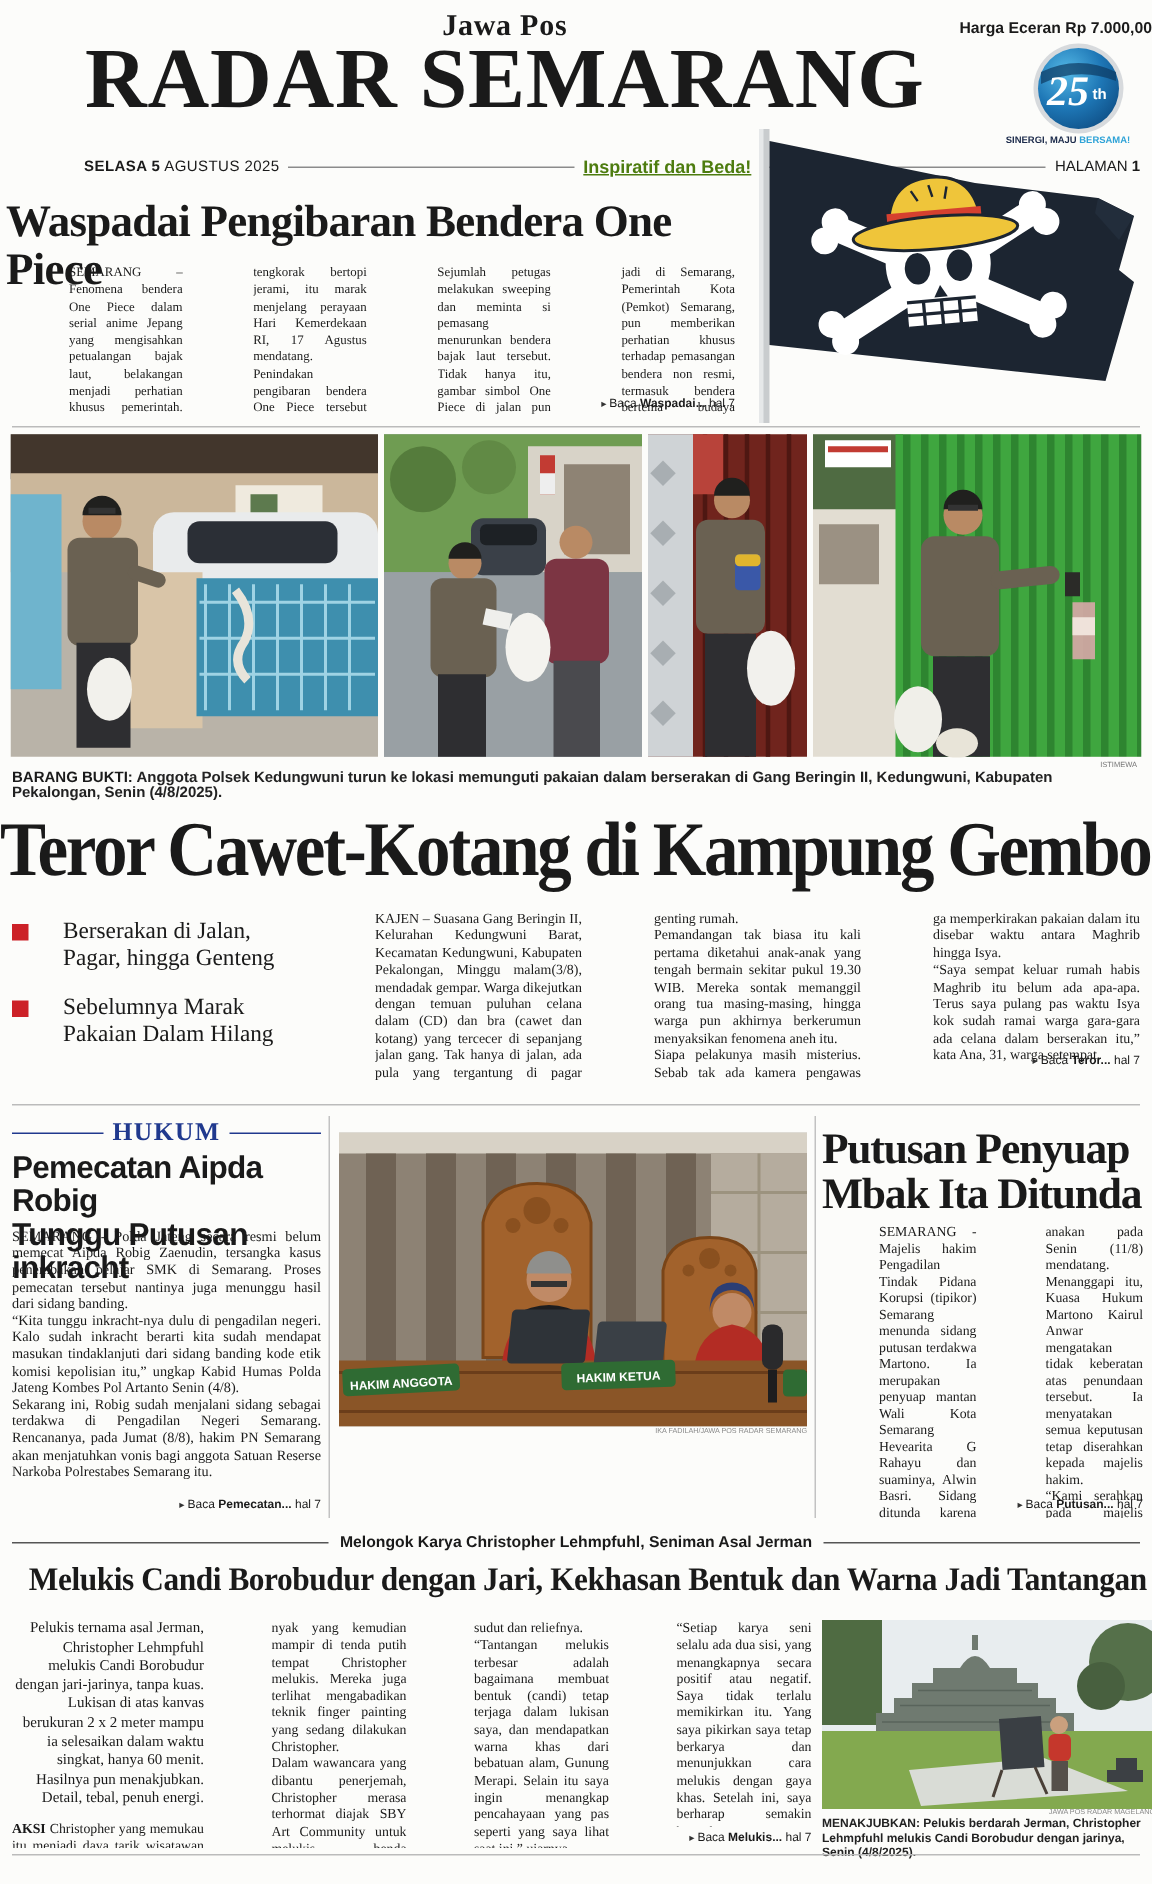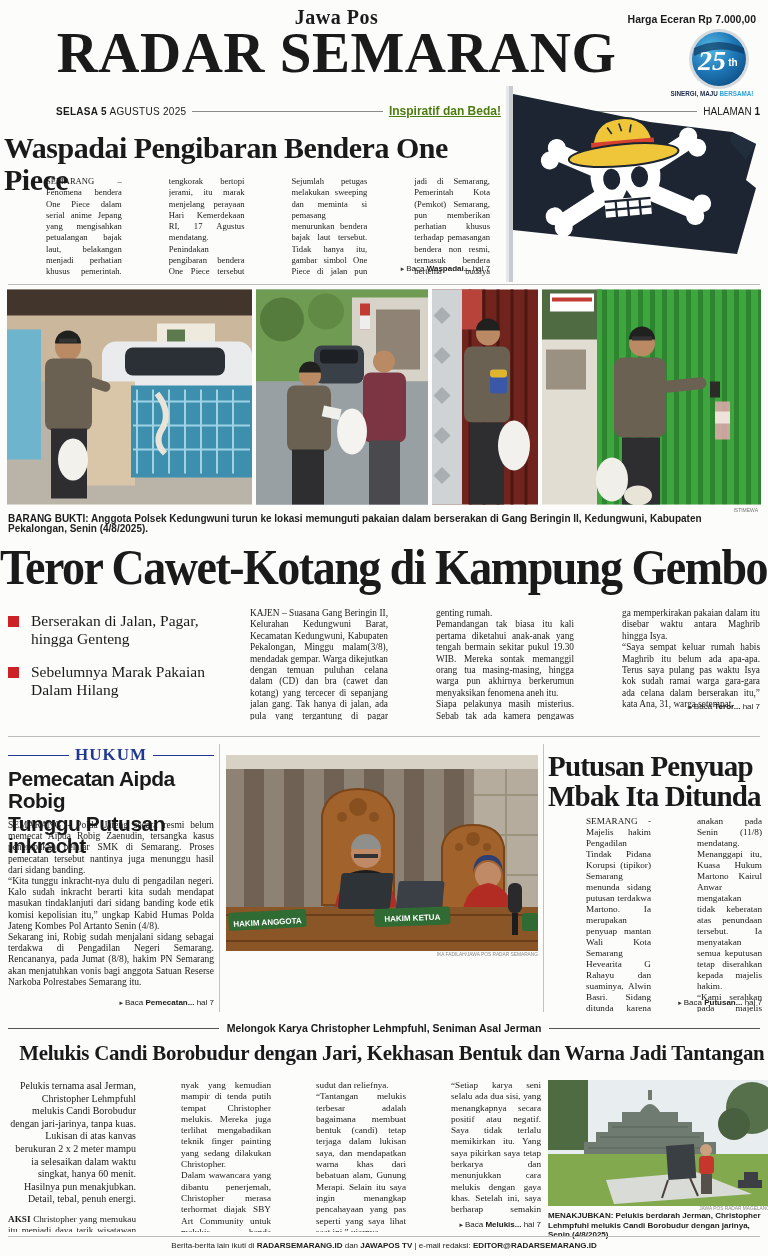--- a/index.html
+++ b/index.html
@@ -3,21 +3,21 @@
 <meta charset="utf-8">
 <style>
   * { margin:0; padding:0; box-sizing:border-box; }
   html,body { background:#e8e8e4; }
   body { font-family:"Liberation Serif", serif; color:#1a1a1a; }
   #page { position:relative; width:768px; height:1256px; background:#fcfcfa; margin:0 auto; overflow:hidden; }
   .abs { position:absolute; }
   .sans { font-family:"Liberation Sans", sans-serif; }
 
   
-  .price { top:13px; right:12px; font-size:10.5px; font-weight:bold; }
+  .price { top:13px; right:0; font-size:10.5px; font-weight:bold; }
   .jawapos { top:6px; left:0; right:95px; text-align:center; font-size:20px; font-weight:bold; letter-spacing:.5px; }
   .masthead { top:24px; left:0; right:95px; text-align:center; font-size:57px; font-weight:bold; letter-spacing:.5px; line-height:1; }
   .badge { top:28px; right:18px; width:62px; text-align:center; }
   .badge-tag { top:90px; right:6px; width:100px; text-align:center; font-size:6.3px; font-weight:bold; color:#1b2a4a; }
   .badge-tag b { color:#2fa3d7; }
   .dateline { top:100px; left:8px; right:8px; display:flex; align-items:center; gap:6px; height:22px; }
   .dl-rule { flex:1; border-bottom:1px solid #8b8b8b; height:1px; }
   .dl-date { font-size:10px; letter-spacing:.3px;padding-left:48px; }
   .dl-date b { font-weight:bold; }
   .tagline { font-size:12px; font-weight:bold; color:#4d7c0f;text-decoration:underline; }
@@ -41,21 +41,21 @@
   .strip { top:289px; left:7px; right:7px; height:216px; display:flex; gap:4px; }
   .strip svg { height:216px; display:block; }
   .strip-credit { top:507px; right:10px; font-size:5px; color:#777; }
   .strip-cap { top:514px; left:8px; right:8px; font-size:10px; line-height:10px; }
   .cap-label { font-weight:bold; }
   .cap-text { font-weight:bold; color:#222; }
 
   
   .main-hl { top:541px; left:0; width:768px; text-align:center; font-size:46px; font-weight:bold; letter-spacing:-1.5px; line-height:1; transform:scaleY(1.12); transform-origin:top center; white-space:nowrap; }
   .bullets { top:612px; left:8px; width:198px; }
-  .bullet-item { display:flex; gap:12px; margin-bottom:14px; }
+  .bullet-item { display:flex; gap:23px; margin-bottom:14px; }
   .bullet-sq { width:11px; height:11px; background:#cc2127; margin-top:4px; flex:none; }
   .bullet-txt { font-size:15.5px; line-height:1.18; }
   .main-body { top:608px; left:212px; width:548px; height:112px; display:flex; gap:10px; }
   .main-body .bcol { font-size:9.3px; line-height:11.4px; }
   .main-rm { top:700px; left:640px; width:120px; }
 
   
   .vrule { border-left:1px solid #c2c2c2; }
   .hukum-head { top:745px; left:8px; width:206px; display:flex; align-items:center; gap:6px; }
   .hukum-head .ln { flex:1; border-bottom:1px solid #20398e; }
@@ -437,15 +437,14 @@
             <rect x="196" y="92" width="14" height="10"></rect>
             <rect x="190" y="100" width="24" height="8"></rect>
           </g>
       </svg>
       <div class="feat-credit sans">JAWA POS RADAR MAGELANG</div>
       <div class="feat-cap sans"><span class="cap-label">MENAKJUBKAN:</span><span> Pelukis berdarah Jerman, Christopher Lehmpfuhl melukis Candi Borobudur dengan jarinya, Senin (4/8/2025).</span></div>
     </div>
   </div>
 
   <div class="abs rule footer-rule"></div>
-  <div class="abs footer sans"><span>Berita-berita lain ikuti di </span><b>RADARSEMARANG.ID</b><span> dan </span><b>JAWAPOS TV</b><span> | e-mail redaksi: </span><b>EDITOR@RADARSEMARANG.ID</b></div>
 
 </div>
 
 </body></html>

